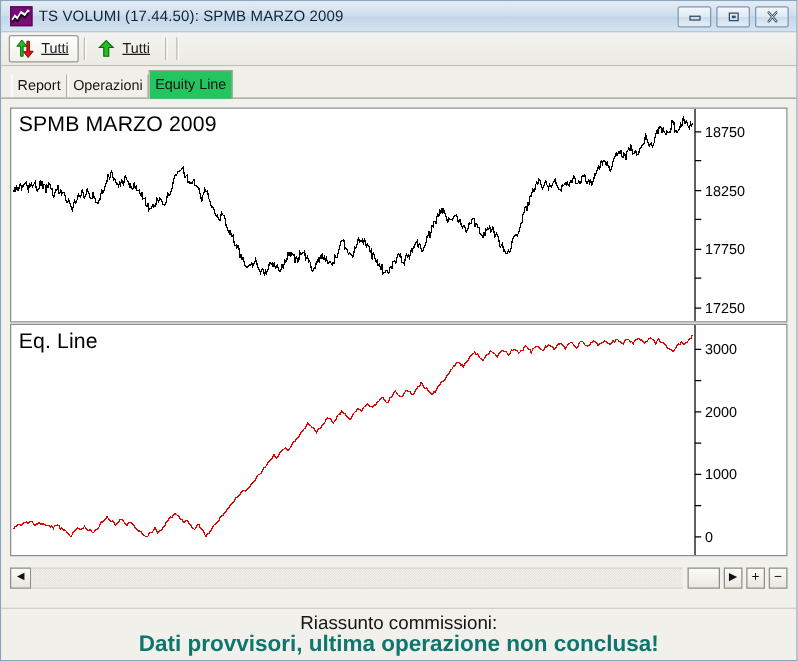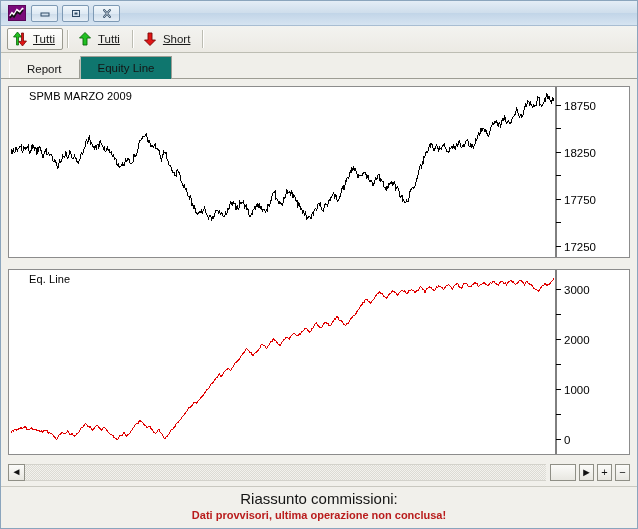--- a/index.html
+++ b/index.html
@@ -64,29 +64,29 @@
     box-shadow:1px 0 0 #ffffff;
   }
   
   .tabstrip{
     height:25px;flex:0 0 25px;position:relative;
     background:#f0efea;
     display:flex;align-items:flex-end;padding-left:8px;box-sizing:border-box;
   }
   .tab{
     height:19px;box-sizing:border-box;
-    padding:0 17px;font-size:11.5px;color:#151515;
+    padding:0 4px;font-size:11.5px;color:#151515;
     display:flex;align-items:center;
     border-left:1px solid #ffffff;border-right:1px solid #9d9d94;
     border-top:1px solid transparent;
     background:#f0efea;margin-right:0px;
   }
   .tab.active{
     height:23px;
-    background:#0f766e;
+    background:#22c55e;
     border-top:1px solid #9d9d94;
     border-left:1px solid #bdbdb4;
     border-right:1px solid #9d9d94;
     margin-bottom:-1px;
     z-index:3;
   }
   
   .content{
     flex:1 1 auto;position:relative;
     background:#f1f0eb;
@@ -94,23 +94,23 @@
     padding:7px 7px 0 7px;box-sizing:border-box;
     display:flex;flex-direction:column;
   }
   .chartbox{
     background:#ffffff;
     border:1px solid #8c8c8c;
     position:relative;overflow:hidden;
     box-sizing:border-box;
   }
   .chartbox.price{height:172px;flex:0 0 172px;}
-  .chartbox.equity{height:186px;flex:0 0 186px;margin-top:11px;}
+  .chartbox.equity{height:186px;flex:0 0 186px;margin-top:1px;}
   .chart-caption{
-    position:absolute;left:20px;top:3px;font-size:11px;color:#000;
+    position:absolute;left:6px;top:3px;font-size:17px;color:#000;
     z-index:4;letter-spacing:0.1px;
   }
   .chartbox svg{position:absolute;left:0;top:0;}
   .axis-label{
     font-family:"Liberation Sans", sans-serif;font-size:11.5px;fill:#000;
   }
   
   .scrollrow{
     flex:0 0 20px;height:20px;margin-top:7px;
     display:flex;align-items:center;
@@ -145,34 +145,35 @@
   .rbtn.small{width:15px;}
   
   .footer{
     flex:0 0 42px;height:42px;
     background:#f1f0eb;
     border-top:1px solid #c9c8c0;
     display:flex;flex-direction:column;align-items:center;justify-content:center;
     box-sizing:border-box;
   }
   .footer .line1{font-size:15px;color:#151515;line-height:15px;}
-  .footer .line2{font-size:11px;color:#b91c1c;font-weight:bold;line-height:18px;}
+  .footer .line2{font-size:18px;color:#0f766e;font-weight:bold;line-height:18px;}
 </style>
 </head>
 <body>
 
 <div class="window">
 
   <div class="titlebar">
     <div class="app-icon">
       <svg width="16" height="14" viewBox="0 0 16 14">
         <polyline points="1,10 3,7 5,9 8,4 11,6 14,2" fill="none" stroke="#ffffff" stroke-width="2"></polyline>
         <polyline points="1,12 3,9 5,11 8,6 11,8 14,4" fill="none" stroke="#111111" stroke-width="1.6"></polyline>
       </svg>
     </div>
+    <div class="title-text">TS VOLUMI (17.44.50): SPMB MARZO 2009</div>
     <div class="winbtns">
       <div class="winbtn">
         <svg width="14" height="10" viewBox="0 0 14 10">
           <rect x="3" y="5" width="8" height="3" fill="none" stroke="#2d4a66" stroke-width="1"></rect>
         </svg>
       </div>
       <div class="winbtn">
         <svg width="14" height="11" viewBox="0 0 14 11">
           <rect x="3.5" y="2.5" width="7" height="6" fill="none" stroke="#2d4a66" stroke-width="1"></rect>
           <rect x="5.5" y="4.5" width="3" height="2" fill="#2d4a66"></rect>
@@ -200,33 +201,26 @@
     <div class="tsep"></div>
     <div class="tbtn">
       <span>
         <svg width="16" height="16" viewBox="0 0 16 16">
           <path d="M6 14 L6 7 L2.5 7 L8 1.5 L13.5 7 L10 7 L10 14 Z" fill="#21c021" stroke="#0a660a" stroke-width="0.9"></path>
         </svg>
       </span>
       <span class="lbl">Tutti</span>
     </div>
     <div class="tsep"></div>
-    <div class="tbtn">
-      <span>
-        <svg width="16" height="16" viewBox="0 0 16 16">
-          <path d="M6 2 L6 9 L2.5 9 L8 14.5 L13.5 9 L10 9 L10 2 Z" fill="#e01515" stroke="#7a0707" stroke-width="0.9"></path>
-        </svg>
-      </span>
-      <span class="lbl">Short</span>
-    </div>
     <div class="tsep"></div>
   </div>
 
   <div class="tabstrip">
     <div class="tab">Report</div>
+    <div class="tab">Operazioni</div>
     <div class="tab active">Equity Line</div>
   </div>
 
   <div class="content">
 
     <div class="chartbox price">
       <div class="chart-caption">SPMB MARZO 2009</div>
       <svg id="price-svg" width="622" height="170" viewBox="0 0 622 170">
           <line x1="547" y1="0" x2="547" y2="170" stroke="#000" stroke-width="1"></line>
           <line x1="547" y1="159.5" x2="552" y2="159.5" stroke="#000" stroke-width="1"></line>

